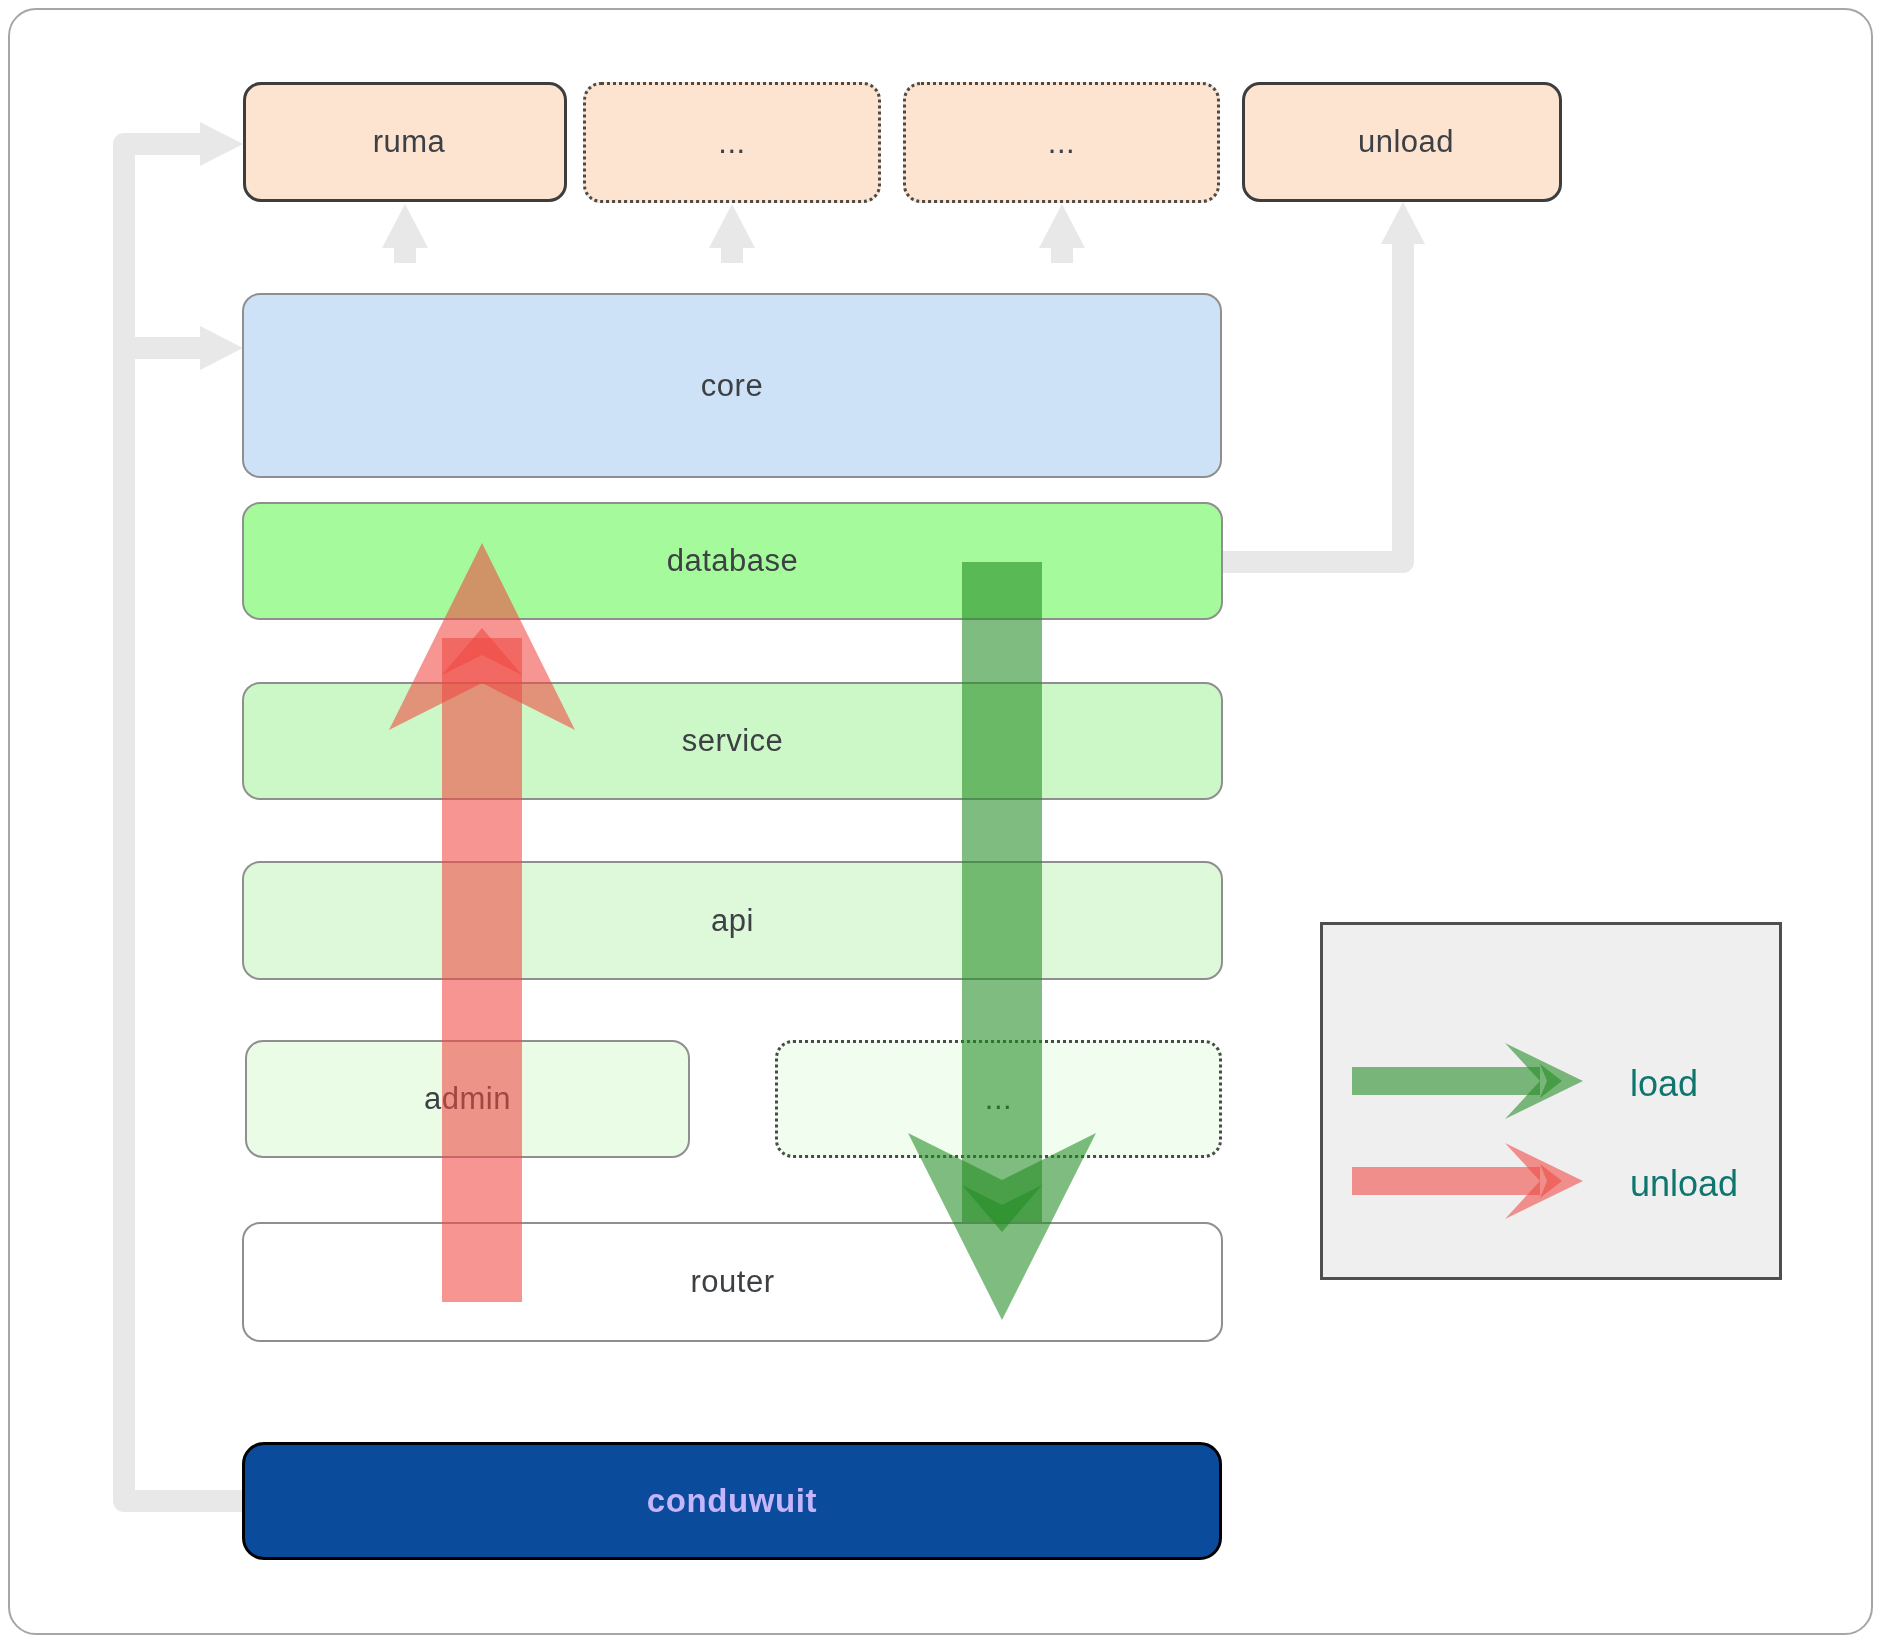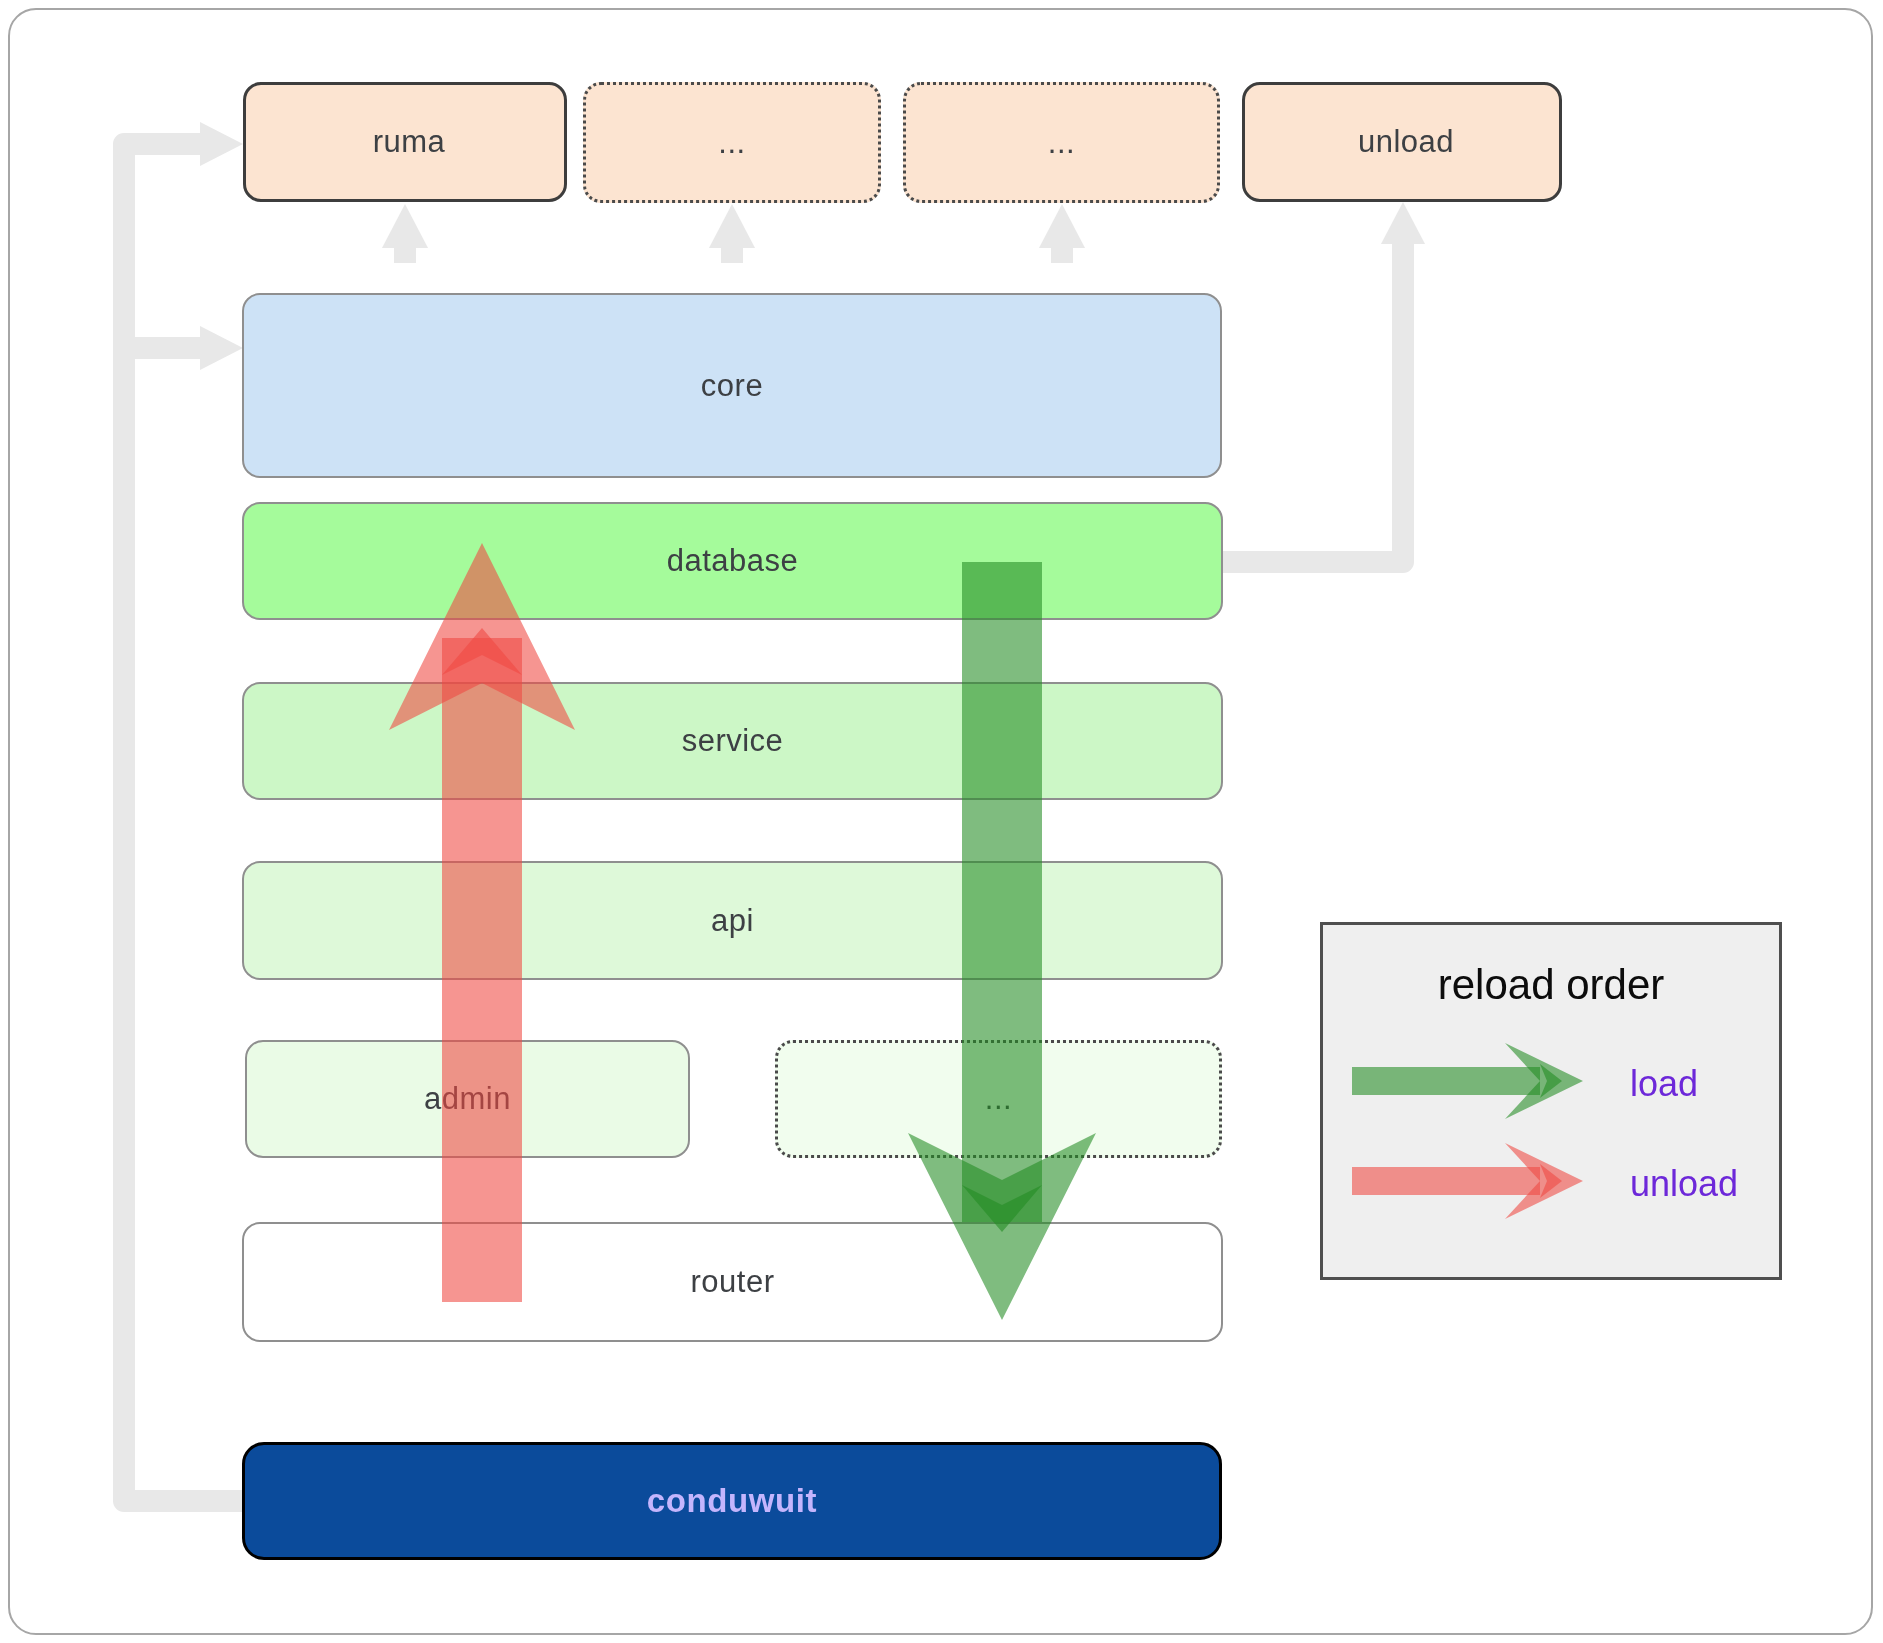--- a/index.html
+++ b/index.html
@@ -52,21 +52,21 @@
   
   .legend{
     position:absolute;left:1320px;top:922px;width:462px;height:358px;
     background:#efefef;border:3px solid #4f4f4f;box-sizing:border-box;
   }
   .legend-title{
     position:absolute;left:0;top:36px;width:100%;
     text-align:center;font-size:42px;color:#0c0c0c;
   }
   .legend-label{
-    position:absolute;font-size:36px;color:#6d28d9;
+    position:absolute;font-size:36px;color:#0f766e;
   }
   .legend-label.load{left:307px;top:138px;}
   .legend-label.unload{left:307px;top:238px;}
   svg.overlay{
     position:absolute;left:0;top:0;pointer-events:none;
   }
 </style>
 </head>
 <body>
 
@@ -128,21 +128,20 @@
     <span>...</span>
   </div>
   <div class="box white solid-gray b-router">
     <span>router</span>
   </div>
   <div class="box navy b-conduwuit">
     <span>conduwuit</span>
   </div>
 
   <div class="legend">
-    <div class="legend-title">reload order</div>
     <div class="legend-label load">load</div>
     <div class="legend-label unload">unload</div>
   </div>
 
   <svg class="overlay" width="1883" height="1643" viewBox="0 0 1883 1643">
 
     <g fill="rgba(34,139,34,0.58)">
       <rect x="962" y="562" width="80" height="660"></rect>
       <polygon points="908,1133 1002,1180 1096,1133 1002,1320"></polygon>
       <polygon points="962,1185 1002,1205 1042,1185 1002,1232"></polygon>

